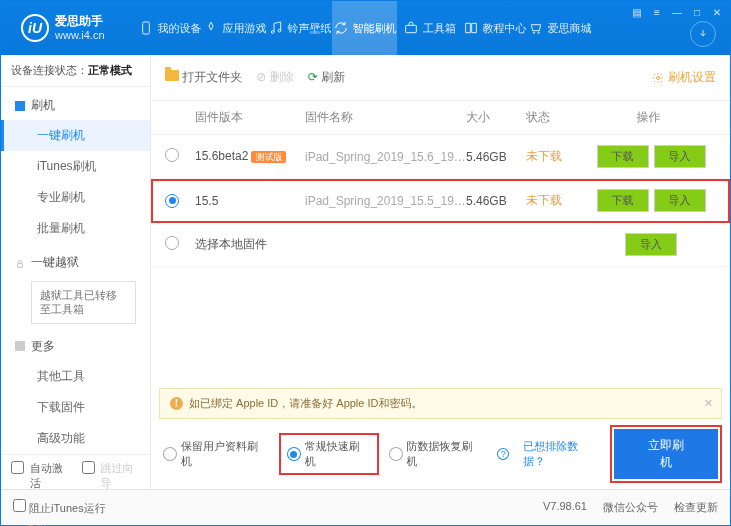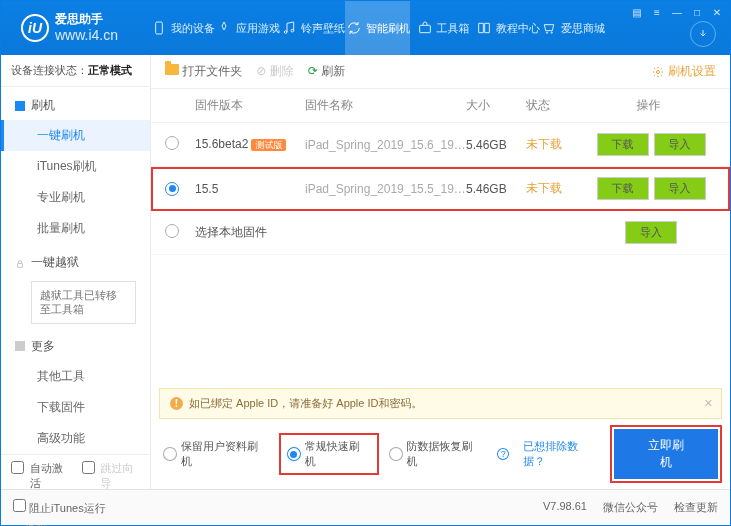--- a/index.html
+++ b/index.html
@@ -3,21 +3,21 @@
 <meta charset="utf-8">
 <style>
 *{box-sizing:border-box;margin:0;padding:0;font-family:"Microsoft YaHei",Arial,sans-serif}
 body{background:#fff;width:731px;height:526px;overflow:hidden;font-size:12px;color:#333}
 .app{display:flex;flex-direction:column;height:100%;border:1px solid #0a7be0}
 .titlebar{height:54px;background:linear-gradient(#0b7fe4,#0a78db);display:flex;align-items:center;color:#fff;position:relative}
 .logo-wrap{display:flex;align-items:center;padding:0 20px;gap:6px}
 .logo-circle{width:28px;height:28px;border:2px solid #fff;border-radius:50%;display:flex;align-items:center;justify-content:center;font-weight:bold;font-size:14px;font-style:italic}
 .brand{display:flex;flex-direction:column;line-height:1.2}
 .brand-name{font-size:12px;font-weight:bold}
-.brand-url{font-size:14px;opacity:.85}
+.brand-url{font-size:11px;opacity:.85}
 .nav{display:flex;height:100%;margin-left:12px}
 .nav-item{width:65px;display:flex;flex-direction:row;align-items:center;justify-content:center;gap:3px;cursor:pointer;font-size:11px;color:#dceeff}
 .nav-item.active{background:rgba(255,255,255,.22);color:#fff}
 .nav-ico{width:18px;height:18px;display:flex;align-items:center;justify-content:center}
 .nav-ico svg{width:16px;height:16px;fill:none;stroke:#dceeff;stroke-width:1.5}
 .nav-item.active .nav-ico svg{stroke:#fff}
 .winbtns{position:absolute;right:6px;top:4px;display:flex;gap:6px;font-size:10px;color:#cfe6fb}
 .winbtns span{width:14px;height:14px;display:flex;align-items:center;justify-content:center;cursor:pointer}
 .circle-btn{position:absolute;right:14px;bottom:8px;width:26px;height:26px;border:1.5px solid #5fb1f1;border-radius:50%;display:flex;align-items:center;justify-content:center;cursor:pointer}
 .circle-btn svg{width:12px;height:12px;stroke:#cfe6fb;fill:none;stroke-width:2}
@@ -32,21 +32,21 @@
 .side-item{padding:7px 10px 7px 36px;color:#666;cursor:pointer;font-size:12px}
 .side-item.active{background:#eaf3fe;color:#1e88f2;border-left:3px solid #1e88f2;padding-left:33px}
 .side-item.boxed{margin:4px 14px 4px 30px;padding:6px 8px;border:1px solid #e0e0e0;color:#777;font-size:11px;line-height:1.3}
 .side-foot{margin-top:auto;border-top:1px solid #eee;padding:6px 10px;font-size:11px;color:#666;display:flex;align-items:flex-start;gap:6px}
 .device{border-top:1px solid #eee;padding:6px 10px}
 .device-name{color:#1e88f2;font-weight:bold;font-size:12px;display:flex;align-items:center;gap:4px}
 .device-name::before{content:"";width:10px;height:14px;border:1px solid #1e88f2;border-radius:2px;display:inline-block}
 .badge{background:#888;color:#fff;font-size:9px;padding:0 5px;border-radius:2px;margin-left:4px}
 .device-sub{color:#999;font-size:10px;padding-left:15px}
 .main{flex:1;display:flex;flex-direction:column;min-width:0}
-.toolbar{height:34px;border-bottom:1px solid #eee;display:flex;align-items:center;padding:0 14px;gap:16px;font-size:12px;color:#666}
+.toolbar{height:46px;border-bottom:1px solid #eee;display:flex;align-items:center;padding:0 14px;gap:16px;font-size:12px;color:#666}
 .tb-left{display:flex;align-items:center;gap:14px}
 .folder-ico{width:14px;height:11px;background:#f6b73c;border-radius:1px;display:inline-block;position:relative}
 .folder-ico::before{content:"";position:absolute;top:-3px;left:0;width:6px;height:3px;background:#f6b73c;border-radius:1px 1px 0 0}
 .tb-disabled{color:#ccc}
 .refresh-ico{color:#2aa04a}
 .tb-right{margin-left:auto;display:flex;align-items:center;gap:4px;color:#e8a23c}
 .gear{width:12px;height:12px}
 .thead{display:flex;padding:8px 14px;font-size:12px;color:#888;border-bottom:1px solid #f0f0f0}
 .c-radio{width:30px}
 .c-ver{width:110px}

